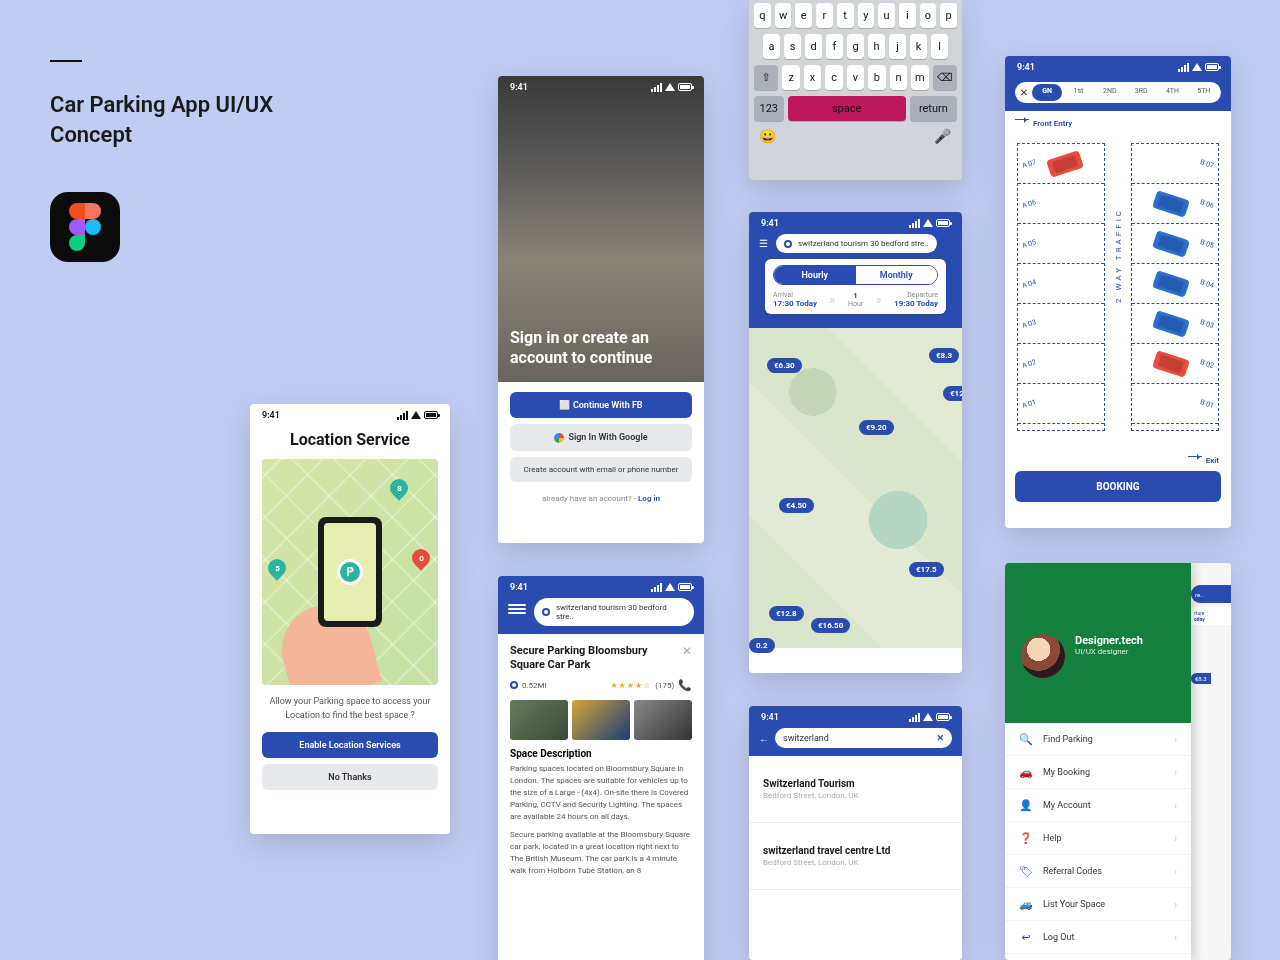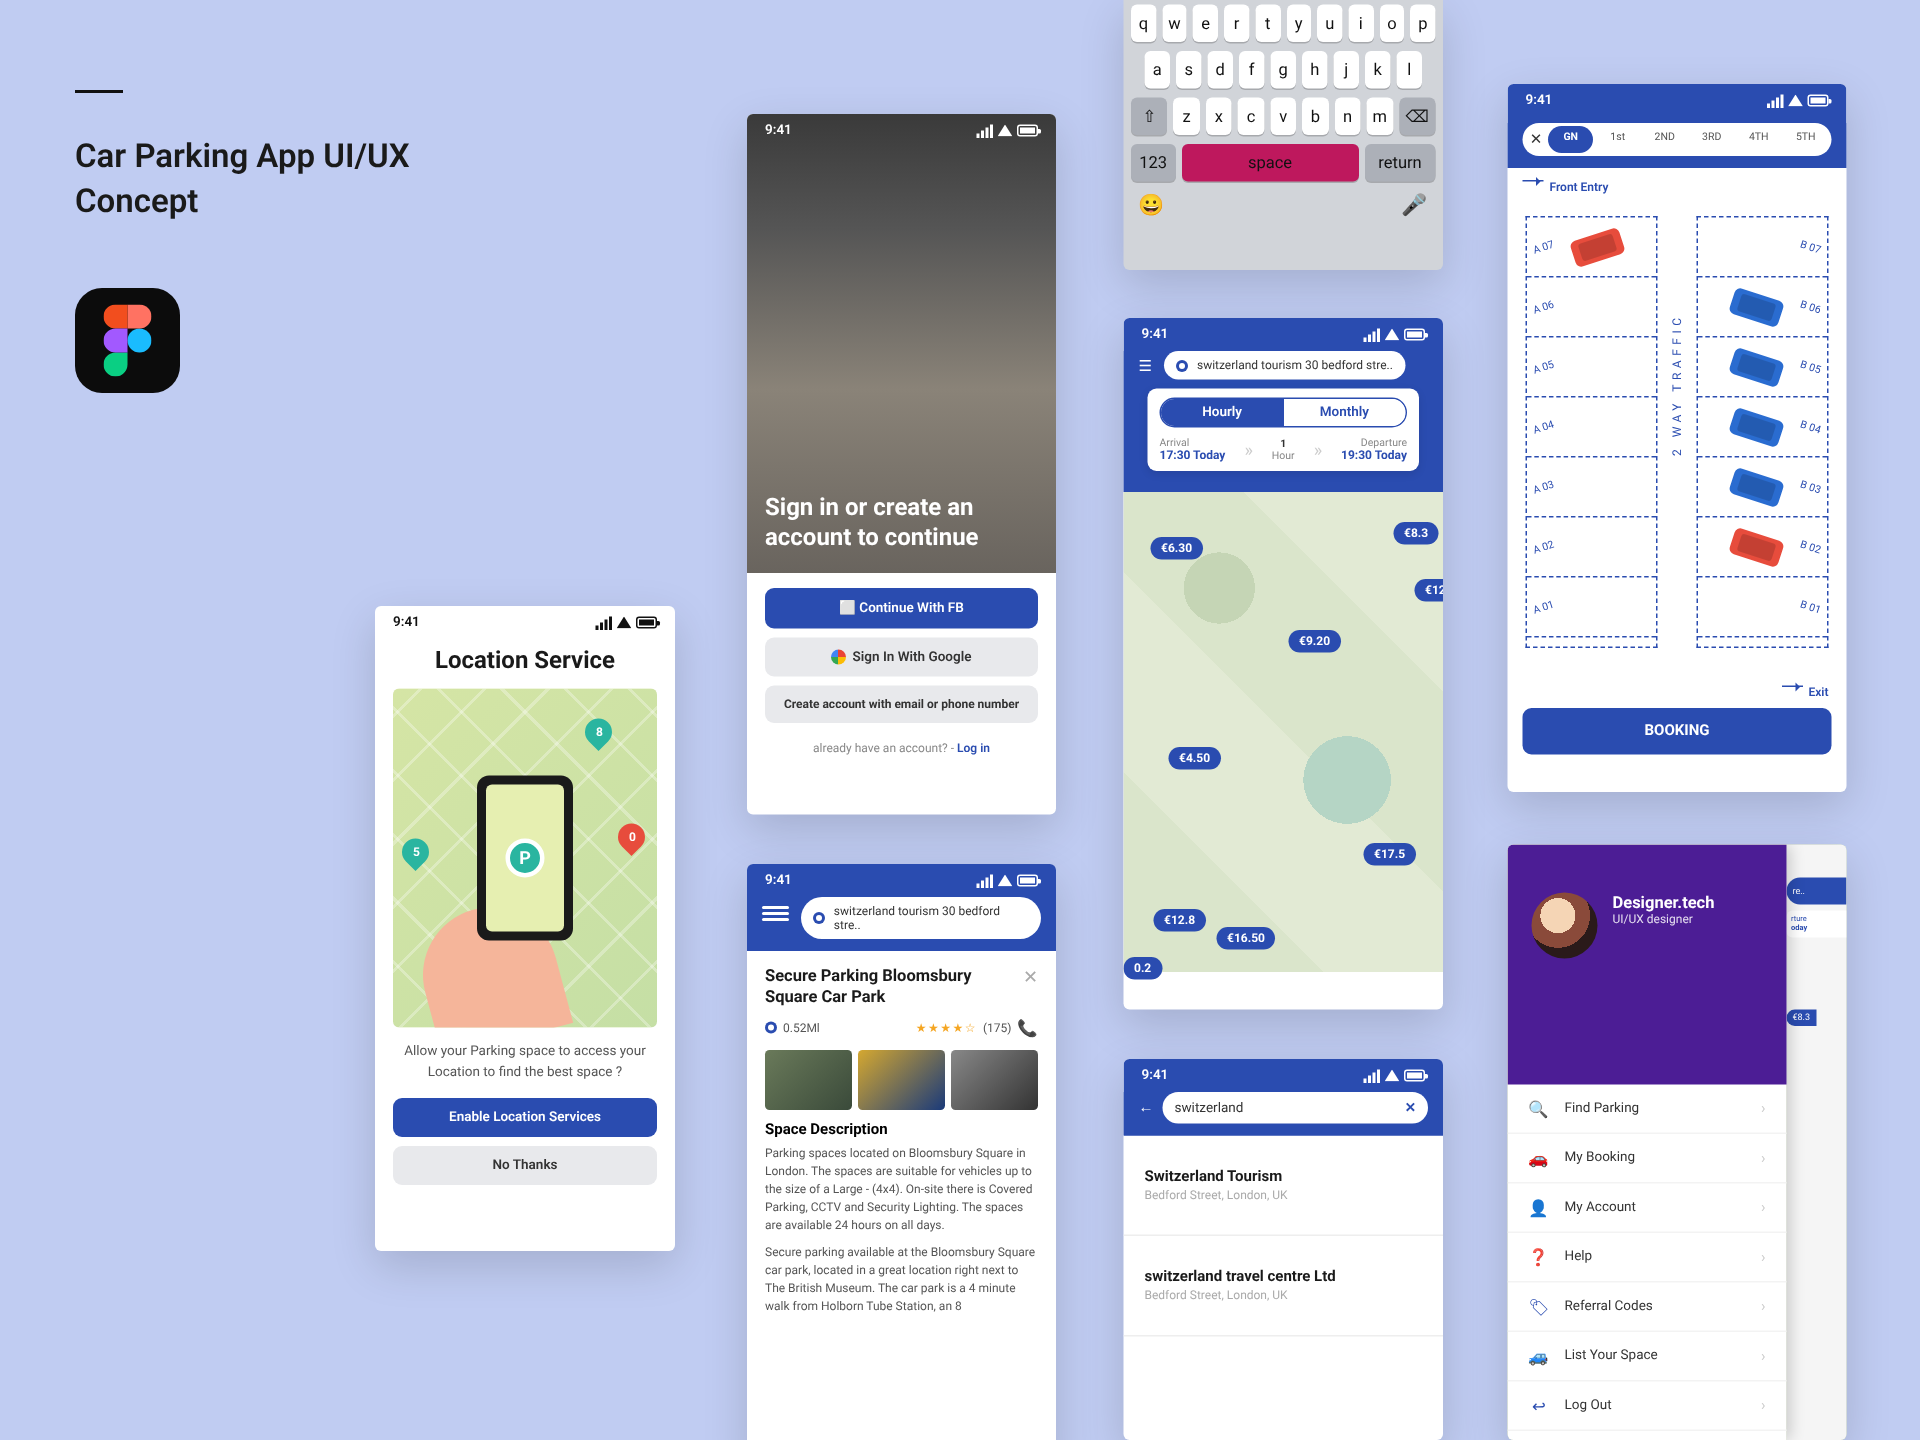--- a/index.html
+++ b/index.html
@@ -119,21 +119,21 @@
 .s6 .book{margin:0 10px;background:#2a4cb0;color:#fff;text-align:center;padding:10px;border-radius:6px;font-size:10px;font-weight:700}
 
 
 .s7{left:1005px;top:563px;width:226px;height:397px;background:#e8ecd8}
 .s7 .bg{position:absolute;inset:0;background:linear-gradient(135deg,#dae5cb,#c5d5b5)}
 .s7 .peek{position:absolute;right:0;top:0;width:40px;height:100%;background:#f5f5f5;box-shadow:-4px 0 10px rgba(0,0,0,.1)}
 .s7 .peek .pb{height:18px;background:#2a4cb0;color:#fff;font-size:6px;display:flex;align-items:center;padding-left:4px;margin:22px 0 0;border-radius:10px 0 0 10px}
 .s7 .peek .pp{background:#fff;margin:4px 0 0;padding:3px;font-size:5px;color:#2a4cb0;border-radius:4px 0 0 4px}
 .s7 .peek .pill{background:#2a4cb0;color:#fff;font-size:6px;padding:2px 4px;border-radius:8px 0 0 8px;margin-top:8px;display:inline-block}
 .s7 .drawer{position:absolute;left:0;top:0;width:186px;height:100%;background:#fff;box-shadow:2px 0 10px rgba(0,0,0,.2)}
-.s7 .dhead{background:#4c1d95;height:160px;padding:32px 16px 0;color:#fff;display:flex;gap:10px;align-items:flex-start}
+.s7 .dhead{background:#15803d;height:160px;padding:71px 16px 0;color:#fff;display:flex;gap:10px;align-items:flex-start}
 .s7 .avatar{width:44px;height:44px;border-radius:50%;background:radial-gradient(circle at 40% 35%,#f5d5b5 0 30%,#8a4a3a 30% 55%,#2a1a1a 55%)}
 .s7 .uname{font-size:11px;font-weight:700}
 .s7 .urole{font-size:8px;opacity:.85}
 .s7 .mitem{display:flex;align-items:center;padding:9px 14px;gap:10px;font-size:9px;color:#333;border-bottom:1px solid #f3f3f3}
 .s7 .mitem .ic{width:14px;height:14px;display:flex;align-items:center;justify-content:center;color:#2a4cb0;font-size:11px}
 .s7 .mitem .chv{margin-left:auto;color:#ccc;font-size:10px}
 
 .pin{width:8px;height:8px;border-radius:50%;background:#2a4cb0;display:inline-block;position:relative}
 .pin:after{content:"";position:absolute;left:2px;top:2px;width:4px;height:4px;background:#fff;border-radius:50%}
 
@@ -210,21 +210,21 @@
           </span>
           <span class="wifi"></span>
           <span class="batt"></span>
         </span>
       </div>
     <div class="hero-txt">Sign in or create an account to continue</div>
   </div>
   <div class="btns">
     <button class="btn btn-blue">⬜ <span>Continue With FB</span></button>
     <button class="btn btn-gray"><span class="google-g"></span><span>Sign In With Google</span></button>
-    <button class="btn btn-gray" style="font-weight:700;font-size:8px">Create account with email or phone number</button>
+    <button class="btn btn-gray" style="font-weight:400;font-size:8px">Create account with email or phone number</button>
     <div class="login"><span>already have an account? - </span><a>Log in</a></div>
   </div>
 </div>
 
 <div class="screen s3">
   <div class="blue-header">
     <div class="statusbar light">
         <span>9:41</span>
         <span class="icons">
           <span class="sig">

